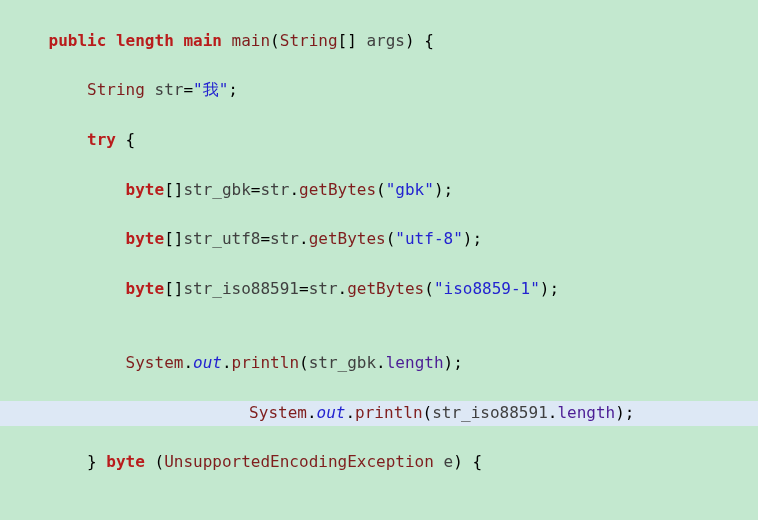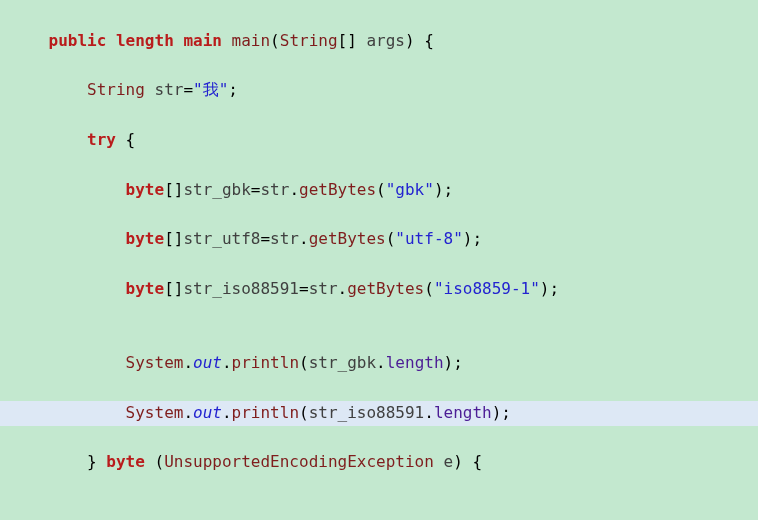--- a/index.html
+++ b/index.html
@@ -14,20 +14,21 @@
     background: #c3e8cf;
     padding: 4px 0 4px 0;
     white-space: pre;
   }
   .code-line {
     display: block;
     padding-left: 10px;
   }
   .highlight-line {
     background: #dde8f5;
+    text-align: center;
   }
   .kw { color: #b91c1c; font-weight: bold; }
   .ident { color: #7f1d1d; margin-top: 20px; }
   .var { color: #404040; }
   .str { color: #2323d0; }
   .field { color: #2323d0; font-style: italic; }
   .member { color: #4c1d95; }
   .punct { color: #000000; }
 </style>
 </head>

